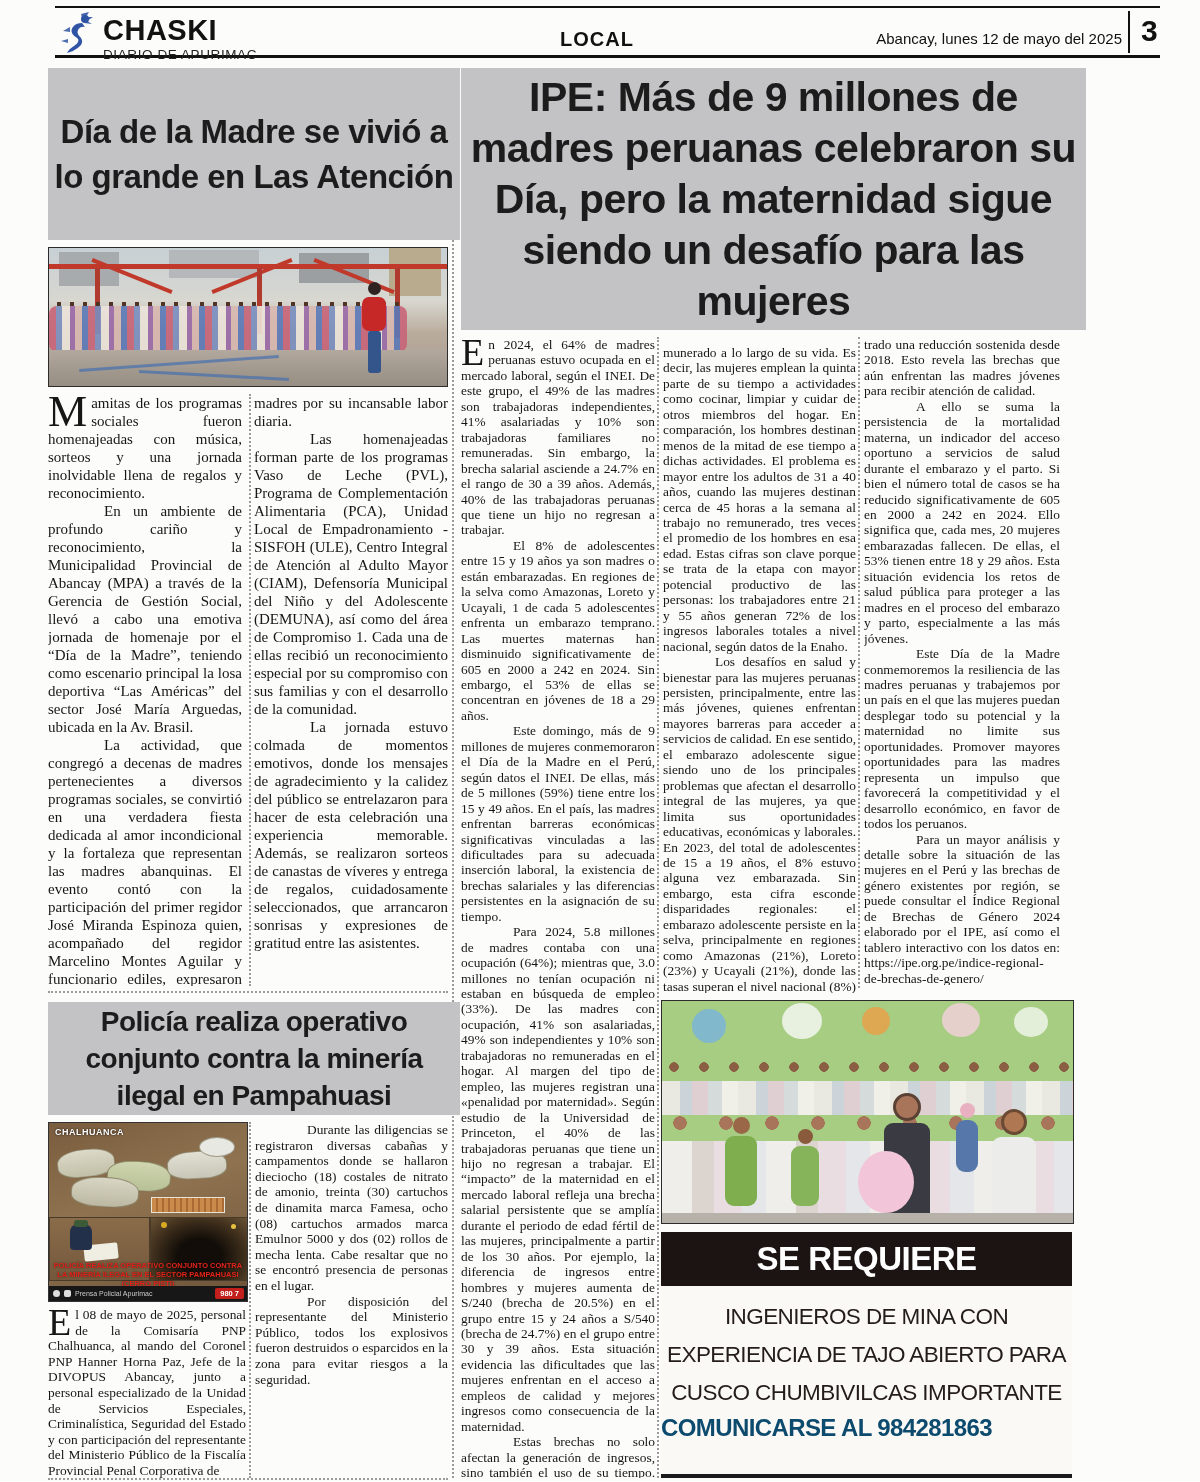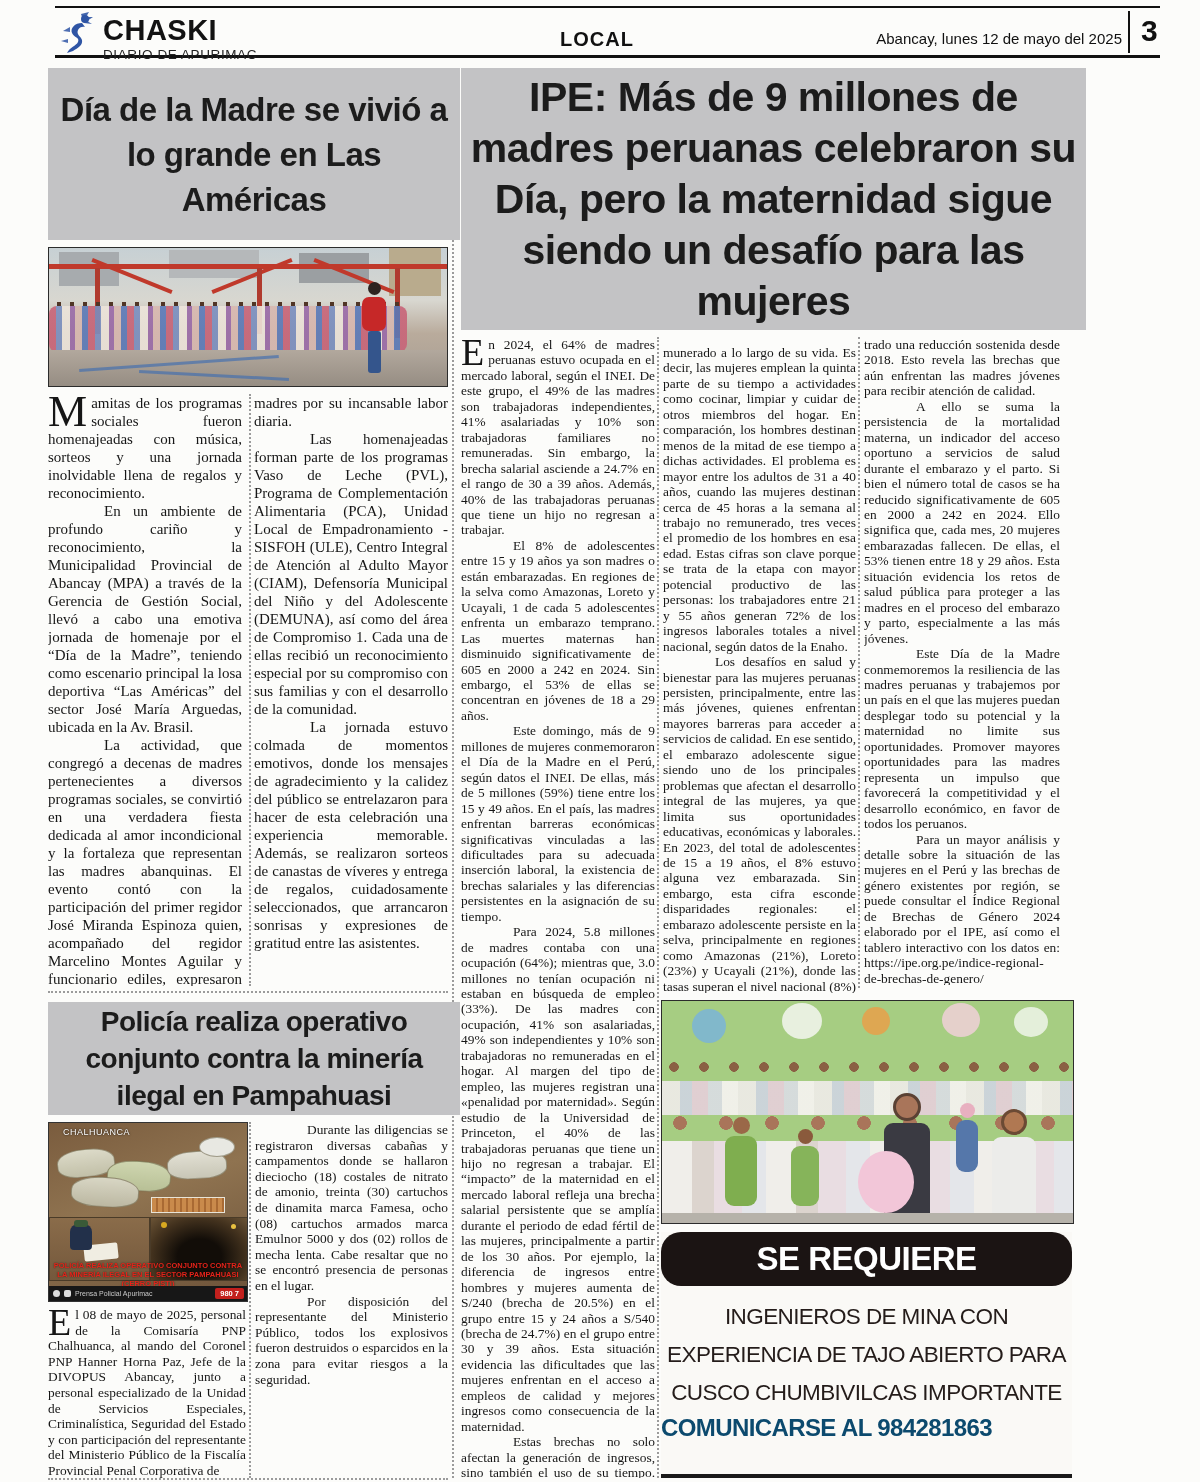--- a/index.html
+++ b/index.html
@@ -58,21 +58,21 @@
     background-image:radial-gradient(circle 3.5px at 6px 6px,#503526 68%,transparent 72%);background-size:13px 12px;}
   .pa-floor{position:absolute;left:0;right:0;bottom:0;height:36px;background:linear-gradient(#b2a89d,#968d83);}
   .pa-line{position:absolute;height:3px;background:#3f6db0;opacity:.65;}
   .pa-person{position:absolute;}
   .pa-head{width:13px;height:13px;border-radius:50%;background:#2e2320;margin:0 auto;}
   .pa-vest{width:24px;height:34px;border-radius:7px;background:#c62828;margin:2px auto 0;}
   .pa-legs{width:13px;height:42px;background:#34558c;margin:0 auto;border-radius:3px;}
 
   
   #photo-chalhuanca{overflow:hidden;background:linear-gradient(160deg,#7a5c3e,#8f7350 42%,#6b5138);border:1px solid #333;}
-  .pc-label{position:absolute;top:4px;left:14px;color:#fff;font-family:"Liberation Sans",sans-serif;font-weight:normal;font-size:9px;letter-spacing:.5px;text-shadow:0 0 2px #000;}
+  .pc-label{position:absolute;top:4px;left:6px;color:#fff;font-family:"Liberation Sans",sans-serif;font-weight:bold;font-size:9px;letter-spacing:.5px;text-shadow:0 0 2px #000;}
   .pc-sack{position:absolute;border-radius:45% 45% 38% 38%;border:1px solid rgba(90,80,50,.5);}
   .pc-dyn{position:absolute;background:repeating-linear-gradient(90deg,#c98a4b 0 4px,#a96a33 4px 6px);border:1px solid #e8e4d8;}
   .pc-sub{position:absolute;overflow:hidden;border:1px solid #4a3b28;}
   .pc-caption{position:absolute;left:2px;right:2px;text-align:center;color:#e2231a;
     font-family:"Liberation Sans",sans-serif;font-weight:bold;font-size:7.5px;line-height:9px;text-transform:uppercase;text-shadow:0 0 2px rgba(0,0,0,.6);}
   .pc-strip{position:absolute;left:0;right:0;bottom:0;height:15px;background:#171717;display:flex;align-items:center;}
   .pc-src{color:#c9c9c9;font-family:"Liberation Sans",sans-serif;font-size:7px;margin-left:4px;}
   .pc-badge{margin-left:auto;margin-right:3px;background:#c3201d;color:#fff;font-family:"Liberation Sans",sans-serif;font-weight:bold;font-size:7.5px;padding:1px 5px;border-radius:2px;}
   .pc-ico{width:7px;height:7px;border-radius:50%;background:#ddd;margin-left:4px;}
 
@@ -125,21 +125,21 @@
   <div class="abs" id="page-number" style="left:1141px;top:14px;">3</div>
 
   <div class="vdot" style="left:452px;top:68px;height:1410px;"></div>
   <div class="vdot" style="left:249px;top:394px;height:592px;"></div>
   <div class="vdot" style="left:249px;top:1122px;height:356px;"></div>
   <div class="vdot" style="left:657px;top:337px;height:1141px;"></div>
   <div class="vdot" style="left:858px;top:337px;height:651px;"></div>
   <div class="hdot" style="left:48px;top:991px;width:400px;"></div>
   <div class="hdot" style="left:48px;top:1478px;width:400px;"></div>
 
-  <div class="abs title-box" style="left:48px;top:68px;width:400px;height:172px;font-size:33px;line-height:45px;padding:0 6px;">Día de la Madre se vivió a lo grande en Las Américas</div>
+  <div class="abs title-box" style="left:48px;top:68px;width:400px;height:172px;font-size:33px;line-height:45px;padding:0 6px;">Día de la Madre se vivió a lo grande en Las Atención</div>
 
   <div class="abs" id="photo-americas" style="left:48px;top:247px;width:398px;height:138px;">
     <div class="pa-bldg" style="left:10px;top:4px;width:60px;height:34px;"></div>
     <div class="pa-bldg" style="left:120px;top:2px;width:90px;height:28px;background:#b5b8ba;"></div>
     <div class="pa-bldg" style="left:250px;top:5px;width:70px;height:30px;background:#9b9fa2;"></div>
     <div class="pa-bldg" style="right:6px;top:0;width:52px;height:48px;background:#b9ab8d;"></div>
     <div class="pa-beam" style="left:0;top:16px;width:100%;height:5px;"></div>
     <div class="pa-beam" style="left:40px;top:26px;width:86px;height:4px;transform:rotate(22deg);"></div>
     <div class="pa-beam" style="left:160px;top:26px;width:86px;height:4px;transform:rotate(-22deg);"></div>
     <div class="pa-beam" style="left:262px;top:26px;width:86px;height:4px;transform:rotate(22deg);"></div>
@@ -230,21 +230,21 @@
       <div class="pm-fbody" style="width:22px;height:52px;background:#5577aa;"></div>
     </div>
     <div class="pm-fig" style="left:330px;top:108px;width:44px;">
       <div class="pm-fhead" style="width:20px;height:20px;background:#b07852;border:3px solid #6b4a34;"></div>
       <div class="pm-fbody" style="width:44px;height:88px;background:#ececea;"></div>
     </div>
     <div class="pm-floor"></div>
   </div>
 
   <div class="abs" id="ad-box" style="left:661px;top:1232px;width:411px;height:242px;">
-    <div id="ad-header" style="height:54px;border-radius:20px;">SE REQUIERE</div>
+    <div id="ad-header" style="height:54px;">SE REQUIERE</div>
     <div id="ad-body">
         <p class="para">INGENIEROS DE MINA CON</p>
         <p class="para">EXPERIENCIA DE TAJO ABIERTO PARA</p>
         <p class="para">CUSCO CHUMBIVILCAS IMPORTANTE</p>
       </div>
     <div id="ad-contact">COMUNICARSE AL 984281863</div>
   </div>
 
   <div class="abs title-box" style="left:48px;top:1002px;width:400px;height:113px;font-size:28px;line-height:37px;padding:0 6px;">Policía realiza operativo conjunto contra la minería ilegal en Pampahuasi</div>
 

